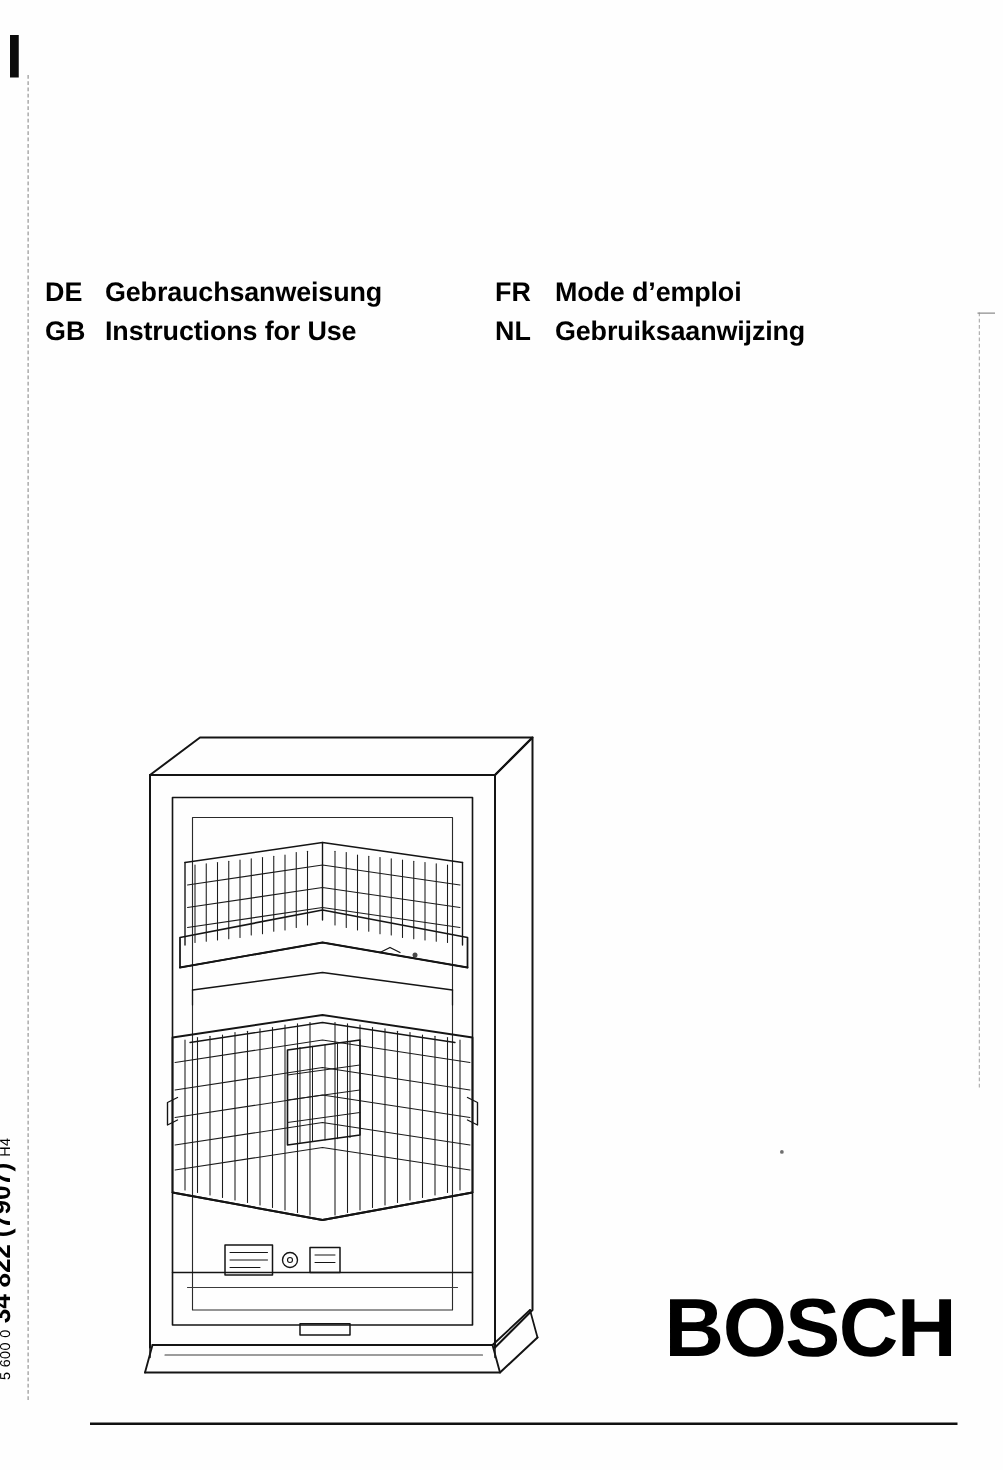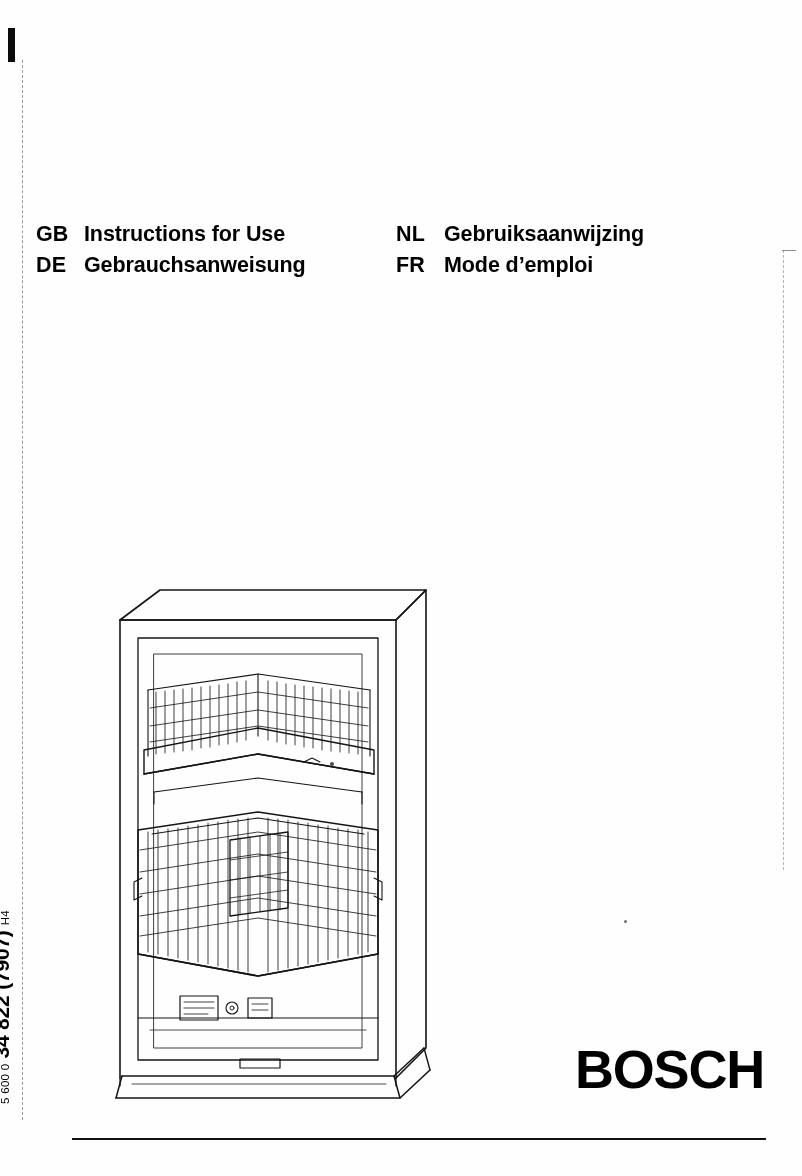--- a/index.html
+++ b/index.html
@@ -126,21 +126,21 @@
   .side-code .suffix {
     font-size: 11.5px;
     letter-spacing: 0.2px;
   }
 
   
   .brand {
     position: absolute;
     right: 38px;
     bottom: 76px;
-    font-size: 54px;
+    font-size: 66px;
     font-weight: bold;
     letter-spacing: -1.2px;
     font-family: "Liberation Sans", sans-serif;
   }
 
   
   .illustration {
     position: absolute;
     left: 108px;
     top: 578px;
@@ -157,38 +157,38 @@
 <body>
 
 <div class="page">
 
   <div class="scan-mark"></div>
   <div class="crop-line-left"></div>
   <div class="crop-line-right"></div>
   <div class="crop-tick-r1"></div>
 
   <div class="titles">
+    <div class="title-row">
+      <div class="lang-col-a">
+        <span class="lang-code">DE</span>
+        <span class="lang-name">Gebrauchsanweisung</span>
+      </div>
+      <div class="lang-col-b">
+        <span class="lang-code">FR</span>
+        <span class="lang-name">Mode d’emploi</span>
+      </div>
+    </div>
     <div class="title-row">
       <div class="lang-col-a">
         <span class="lang-code">GB</span>
         <span class="lang-name">Instructions for Use</span>
       </div>
       <div class="lang-col-b">
         <span class="lang-code">NL</span>
         <span class="lang-name">Gebruiksaanwijzing</span>
-      </div>
-    </div>
-    <div class="title-row">
-      <div class="lang-col-a">
-        <span class="lang-code">DE</span>
-        <span class="lang-name">Gebrauchsanweisung</span>
-      </div>
-      <div class="lang-col-b">
-        <span class="lang-code">FR</span>
-        <span class="lang-name">Mode d’emploi</span>
       </div>
     </div>
   </div>
 
   <div class="side-code">
     <span class="small">5 600 0</span>
     <span class="big">34 822 (7907)</span>
     <span class="suffix">H4</span>
   </div>
 

